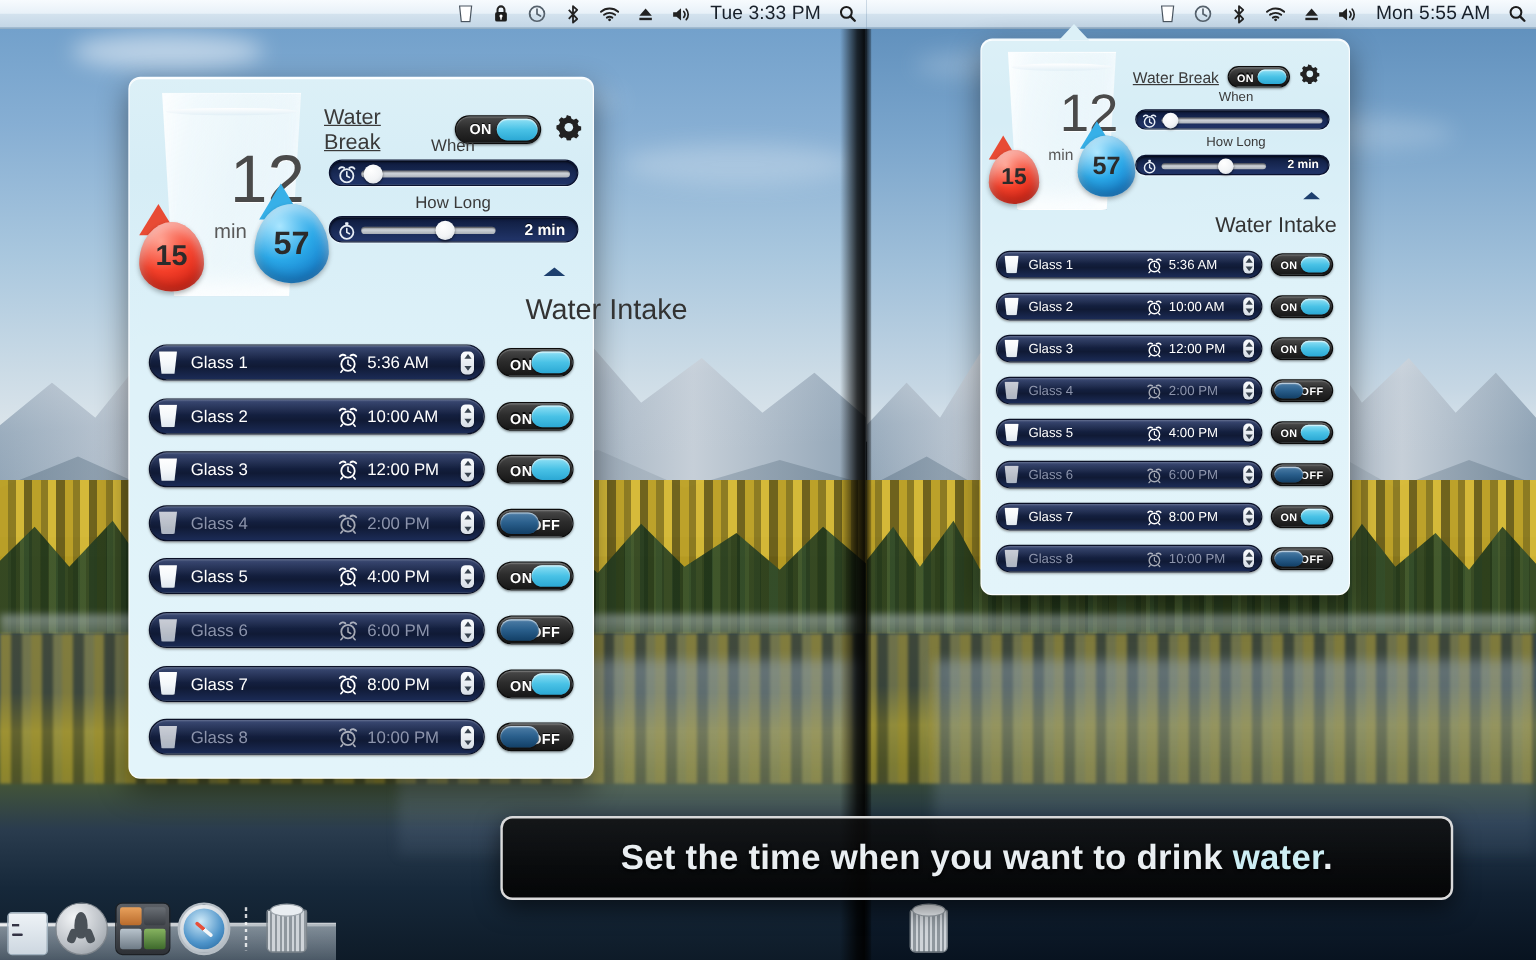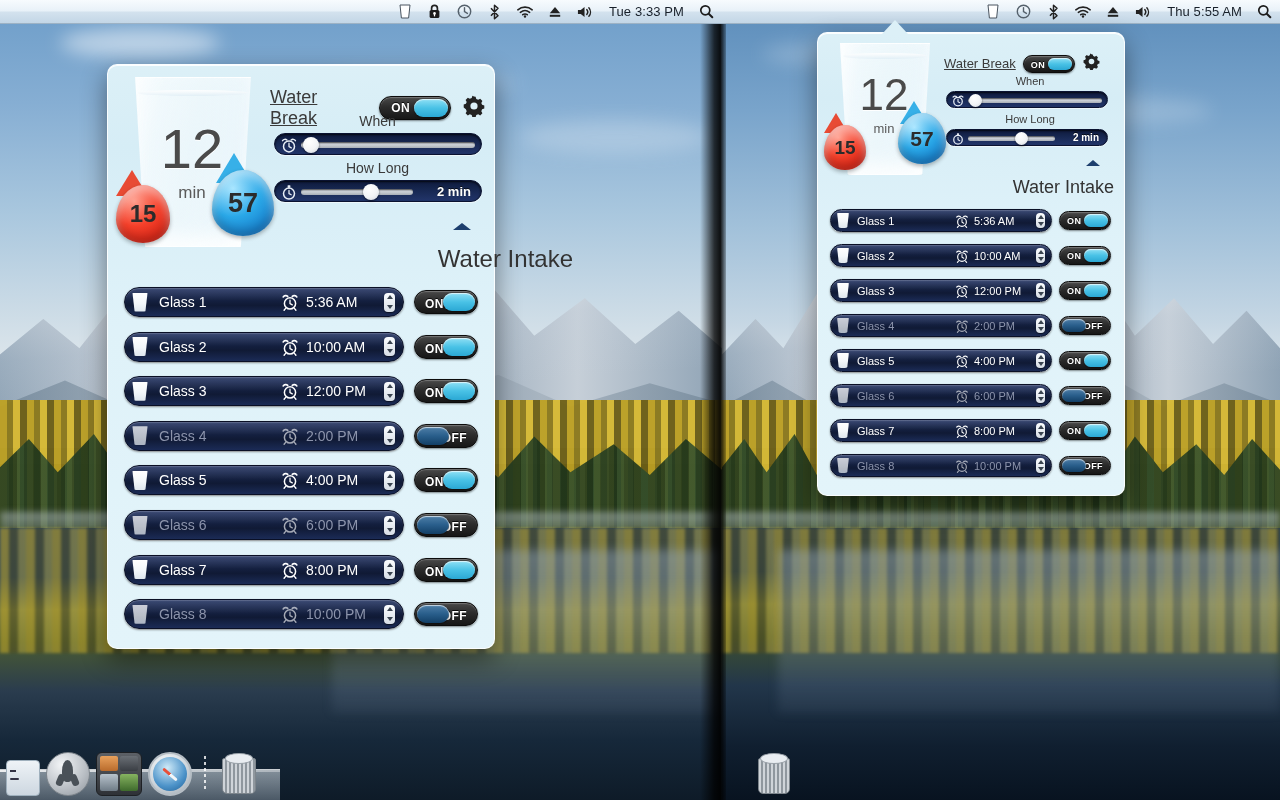--- a/index.html
+++ b/index.html
@@ -78,21 +78,21 @@
     position:absolute;top:0;height:24px;
     background:linear-gradient(180deg,#f7fbfe 0%,#e8f1f8 48%,#d3e2ee 52%,#c3d6e6 100%);
     border-bottom:1px solid #9db2c4;
     display:flex;align-items:center;justify-content:flex-end;
     z-index:10;box-sizing:border-box;
   }
   .menubar.left{left:0;width:722px;padding-right:8px;}
   .menubar.right{left:722px;width:558px;padding-right:8px;}
   .mb-items{display:flex;align-items:center;gap:14px;}
   .mb-ico{width:16px;height:16px;display:flex;align-items:center;justify-content:center;color:#2a3640;}
-  .mb-clock{font-size:13px;color:#18202a;letter-spacing:.1px;white-space:nowrap;margin-left:2px;}
+  .mb-clock{font-size:16px;color:#18202a;letter-spacing:.1px;white-space:nowrap;margin-left:2px;}
   .mb-ico svg{display:block;}
 
   
   .panel{
     position:absolute;z-index:20;
     background:linear-gradient(180deg,#dcf0f7 0%,#d6edf6 14%,#dff2f9 45%,#e3f4fa 100%);
     border:1px solid rgba(255,255,255,.85);
     border-radius:10px;
     box-shadow:0 10px 26px rgba(0,0,0,.45), inset 0 1px 0 rgba(255,255,255,.9);
   }
@@ -114,21 +114,21 @@
     box-shadow:inset 0 -10px 18px rgba(255,255,255,.85), 0 2px 5px rgba(110,140,160,.35);
     border-radius:4px 4px 16px 16px;
     clip-path:polygon(4% 0%,96% 0%,88% 100%,12% 100%);
   }
   .tumbler .rim{
     position:absolute;top:7%;left:6%;right:6%;height:6px;
     border-radius:50%;
     background:linear-gradient(180deg,rgba(255,255,255,.95),rgba(205,225,238,.35));
   }
   .bigtxt{
-    position:absolute;text-align:center;color:#4a4a4a;
+    position:absolute;text-align:right;color:#4a4a4a;
     font-weight:300;line-height:1;
     text-shadow:0 1px 0 rgba(255,255,255,.9);
   }
   .mintxt{position:absolute;text-align:center;color:#5a5a5a;}
 
   .drop{
     position:absolute;
     border-radius:50% 50% 50% 50%/60% 60% 40% 40%;
     display:flex;align-items:center;justify-content:center;
     font-weight:600;color:#2b2b2b;
@@ -395,21 +395,21 @@
             <rect x="1.8" y="9.8" width="10.4" height="2" fill="#222"></rect>
           </svg>
       </span>
       <span class="mb-ico">
         <svg width="17" height="14" viewBox="0 0 17 14">
             <path d="M1 5h3l4-3.4v10.8L4 9H1z" fill="#222"></path>
             <path d="M10.4 4.4a4 4 0 010 5.2" stroke="#222" stroke-width="1.5" fill="none" stroke-linecap="round"></path>
             <path d="M12.6 2.4a7 7 0 010 9.2" stroke="#222" stroke-width="1.5" fill="none" stroke-linecap="round"></path>
           </svg>
       </span>
-      <span class="mb-clock">Thu 5:55 AM</span>
+      <span class="mb-clock">Mon 5:55 AM</span>
       <span class="mb-ico">
         <svg width="15" height="15" viewBox="0 0 15 15">
             <circle cx="6.3" cy="6.3" r="4.5" fill="none" stroke="#1c1c1c" stroke-width="1.7"></circle>
             <path d="M9.7 9.7l3.6 3.6" stroke="#1c1c1c" stroke-width="2" stroke-linecap="round"></path>
           </svg>
       </span>
     </div>
   </div>
 
   <div class="panel big">
@@ -895,20 +895,25 @@
             </span>
           </div>
           <div class="toggle off" style="margin-left: 7px; width: 52px; height: 19px;">
             <span class="ttext" style="font-size: 9px; top: 4px; right: 7px;">OFF</span>
             <span class="knob" style="top: 2px; width: 24px; height: 13px; left: 2px;"></span>
           </div>
         </div>
       </div>
   </div>
 
+  <div class="caption">
+    <div class="ctext">
+      <span>Set the time when you want to drink </span><span class="hl">water</span><span>.</span>
+    </div>
+  </div>
 
   <div class="dock">
     <div class="shelf">
         <div class="dline"></div>
       </div>
     <div class="dockitems">
       <div class="dicon" style="width:34px;height:40px;">
         <div style="position:absolute;left:0;top:4px;width:32px;height:34px;border-radius:4px;background:linear-gradient(180deg,#eef3f7,#cdd7e0);border:1px solid #9fb0bd;"></div>
         <div style="position:absolute;left:4px;top:14px;width:6px;height:2px;background:#334;"></div>
         <div style="position:absolute;left:4px;top:22px;width:9px;height:2px;background:#334;border-radius:2px;"></div>

